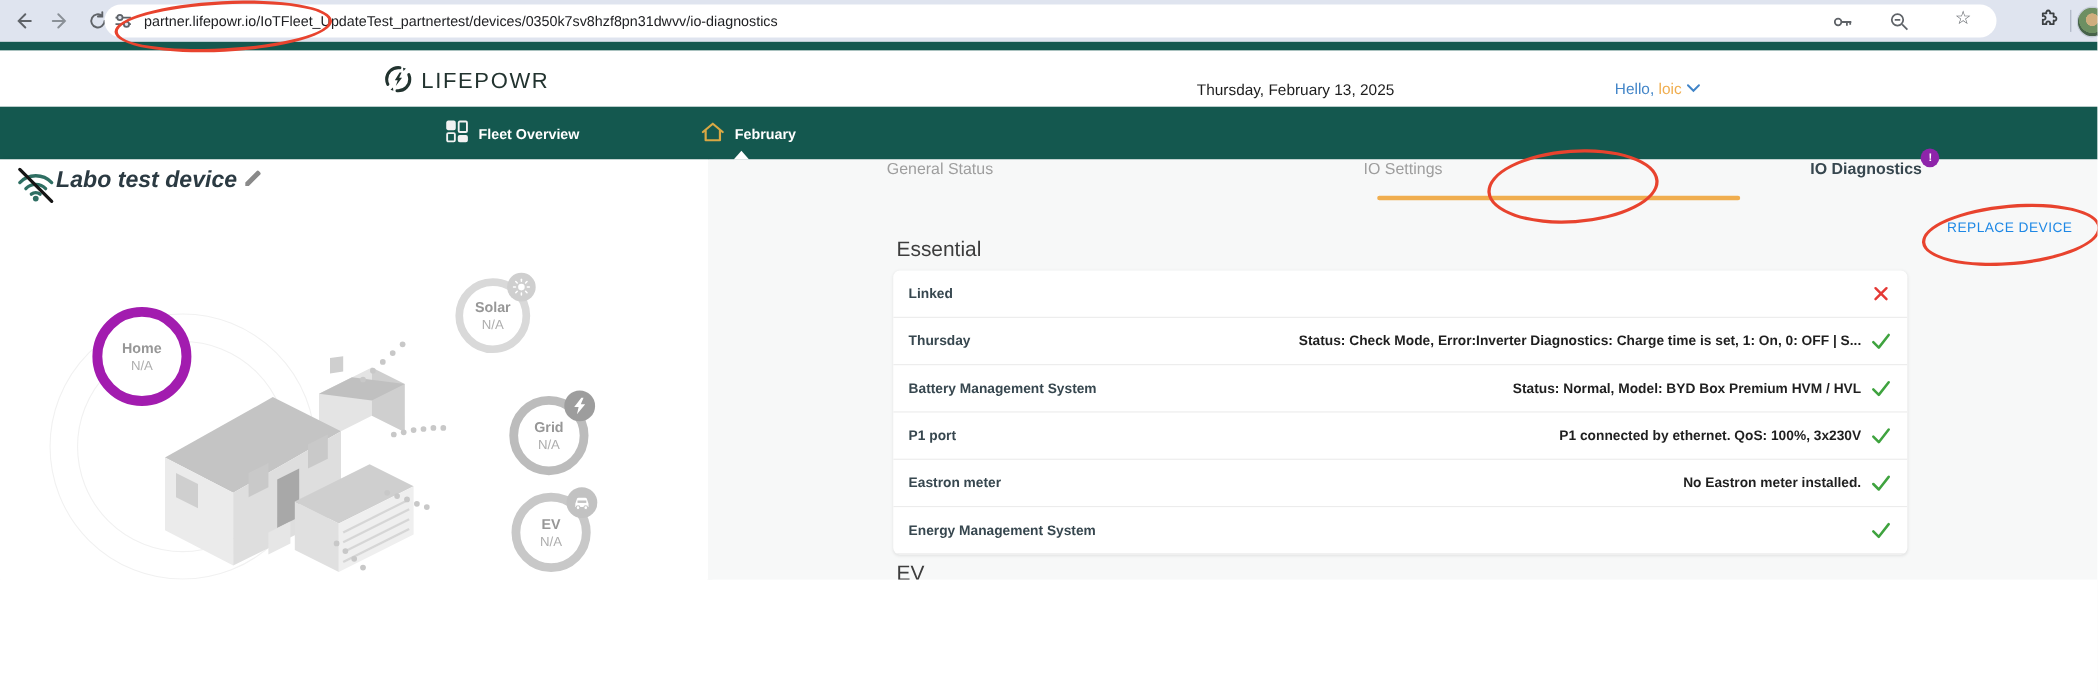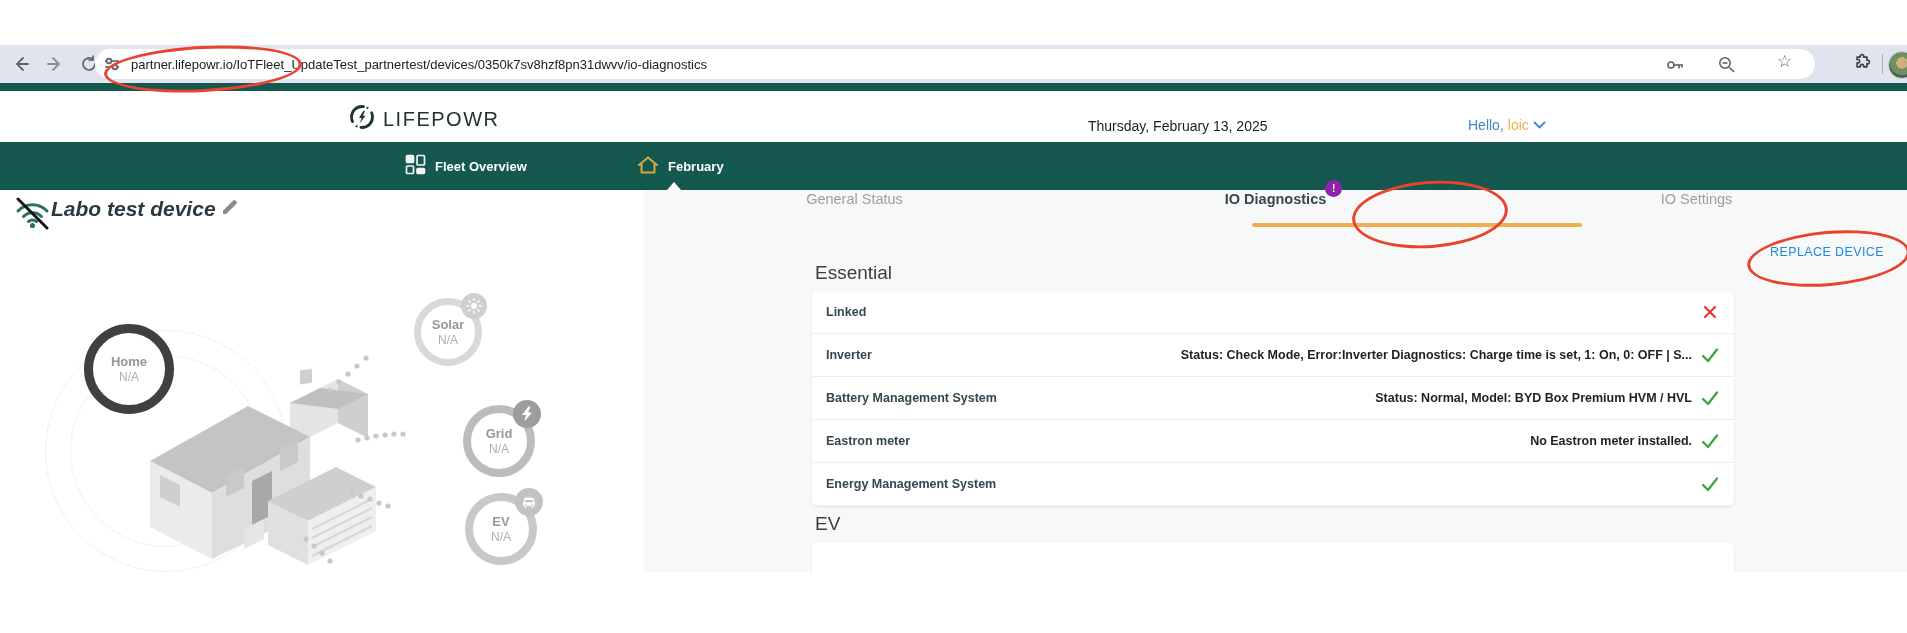--- a/index.html
+++ b/index.html
@@ -1,16 +1,16 @@
 <!DOCTYPE html>
 <html><head>
 <meta charset="utf-8">
 <style>
   html,body{margin:0;padding:0;background:#fff;font-family:"Liberation Sans",sans-serif;}
-  #screen{position:relative;width:1907px;height:527px;overflow:hidden;background:#fff;margin-top:45px;}
+  #screen{position:relative;width:1907px;height:527px;overflow:hidden;background:#fff;}
 
   
   .browser{position:absolute;left:0;top:0;width:1907px;height:38px;background:#dfe4ef;}
   .nav-btn{position:absolute;top:6px;width:26px;height:26px;display:flex;align-items:center;justify-content:center;color:#5f6368;font-size:17px;border-radius:50%;}
   .url-pill{position:absolute;left:95px;top:4px;width:1720px;height:30px;background:#fff;border-radius:15px;display:flex;align-items:center;}
   .site-icon{position:absolute;left:8px;top:6px;}
   .url-text{position:absolute;left:36px;top:8px;font-size:13px;color:#202124;white-space:nowrap;}
   .pill-icon{position:absolute;top:6px;width:20px;height:20px;}
   .star-glyph{font-size:17px;color:#5f6368;line-height:18px;}
   .ext-icon{position:absolute;left:1853px;top:8px;}
@@ -36,21 +36,21 @@
 
   
   .left-panel{position:absolute;left:0;top:145px;width:644px;height:488px;background:#fff;box-shadow:2px 0 5px rgba(0,0,0,.07);}
   .device-title-row{position:absolute;left:14px;top:152px;display:flex;gap:0;font-style:italic;}
   .device-title{font-size:21px;font-weight:700;color:#2b3a42;}
   .ripple{position:absolute;border:1px solid #f1f1f1;border-radius:50%;}
 
   .node{position:absolute;border-radius:50%;background:#fff;display:flex;flex-direction:column;align-items:center;justify-content:center;box-sizing:border-box;}
   .node .n-label{font-size:13px;font-weight:700;color:#979797;line-height:16px;}
   .node .n-value{font-size:12px;color:#aeaeae;line-height:15px;}
-  .node-home{left:84px;top:279px;width:90px;height:90px;border:9px solid #404040;}
+  .node-home{left:84px;top:279px;width:90px;height:90px;border:9px solid #a21caf;}
   .node-solar{left:414px;top:253px;width:68px;height:68px;border:7px solid #d9d9d9;}
   .node-grid{left:463px;top:360px;width:72px;height:72px;border:8px solid #bcbcbc;}
   .node-ev{left:465px;top:448px;width:72px;height:72px;border:8px solid #c8c8c8;}
   .node-battery{left:410px;top:534px;width:68px;height:68px;border:7px solid #d2d2d2;}
   .badge-circle{position:absolute;border-radius:50%;display:flex;align-items:center;justify-content:center;}
   .badge-solar{left:461px;top:248px;width:26px;height:26px;background:#cfcfcf;}
   .badge-grid{left:513px;top:355px;width:28px;height:28px;background:#9d9d9d;}
   .badge-ev{left:515px;top:443px;width:28px;height:28px;background:#c2c2c2;}
   .badge-battery{left:457px;top:528px;width:26px;height:26px;background:#c8c8c8;}
   .wifi-small{position:absolute;left:388px;top:527px;}
@@ -335,25 +335,25 @@
         <circle cx="13" cy="16.5" r="2" fill="#b5b5b5"></circle>
       </svg>
 </span>
 
 <div class="right-bg"></div>
 
 <div class="tabs-row">
   <div class="tab">
     <span class="tab-label">General Status</span>
   </div>
+  <div class="tab">
+    <span class="tab-label">IO Settings</span>
+  </div>
   <div class="tab active">
     <span class="tab-label"><span>IO Diagnostics</span><span class="tab-badge">!</span></span>
-  </div>
-  <div class="tab">
-    <span class="tab-label">IO Settings</span>
   </div>
 </div>
 <div class="tab-underline"></div>
 
 <div class="replace-btn">REPLACE DEVICE</div>
 
 <div class="sections">
       <div class="section-heading">Essential</div>
       <div class="card">
         <div class="diag-row">
@@ -362,31 +362,40 @@
           <span class="diag-status">
             <svg width="14" height="14" viewBox="0 0 14 14">
               <g stroke="#e53935" stroke-width="2.2" stroke-linecap="round">
                 <line x1="2" y1="2" x2="12" y2="12"></line>
                 <line x1="12" y1="2" x2="2" y2="12"></line>
               </g>
             </svg>
           </span>
         </div>
         <div class="diag-row">
-          <span class="diag-label">Inverter</span>
+          <span class="diag-label">Thursday</span>
           <span class="diag-value">Status: Check Mode, Error:Inverter Diagnostics: Charge time is set, 1: On, 0: OFF | S...</span>
           <span class="diag-status">
             <svg width="18" height="16" viewBox="0 0 18 16">
               <path d="M2 9 L7 14 L16 2.5" stroke="#3fa33f" stroke-width="2.3" fill="none" stroke-linecap="round" stroke-linejoin="round"></path>
             </svg>
           </span>
         </div>
         <div class="diag-row">
           <span class="diag-label">Battery Management System</span>
           <span class="diag-value">Status: Normal, Model: BYD Box Premium HVM / HVL</span>
+          <span class="diag-status">
+            <svg width="18" height="16" viewBox="0 0 18 16">
+              <path d="M2 9 L7 14 L16 2.5" stroke="#3fa33f" stroke-width="2.3" fill="none" stroke-linecap="round" stroke-linejoin="round"></path>
+            </svg>
+          </span>
+        </div>
+        <div class="diag-row">
+          <span class="diag-label">P1 port</span>
+          <span class="diag-value">P1 connected by ethernet. QoS: 100%, 3x230V</span>
           <span class="diag-status">
             <svg width="18" height="16" viewBox="0 0 18 16">
               <path d="M2 9 L7 14 L16 2.5" stroke="#3fa33f" stroke-width="2.3" fill="none" stroke-linecap="round" stroke-linejoin="round"></path>
             </svg>
           </span>
         </div>
         <div class="diag-row">
           <span class="diag-label">Eastron meter</span>
           <span class="diag-value">No Eastron meter installed.</span>
           <span class="diag-status">

